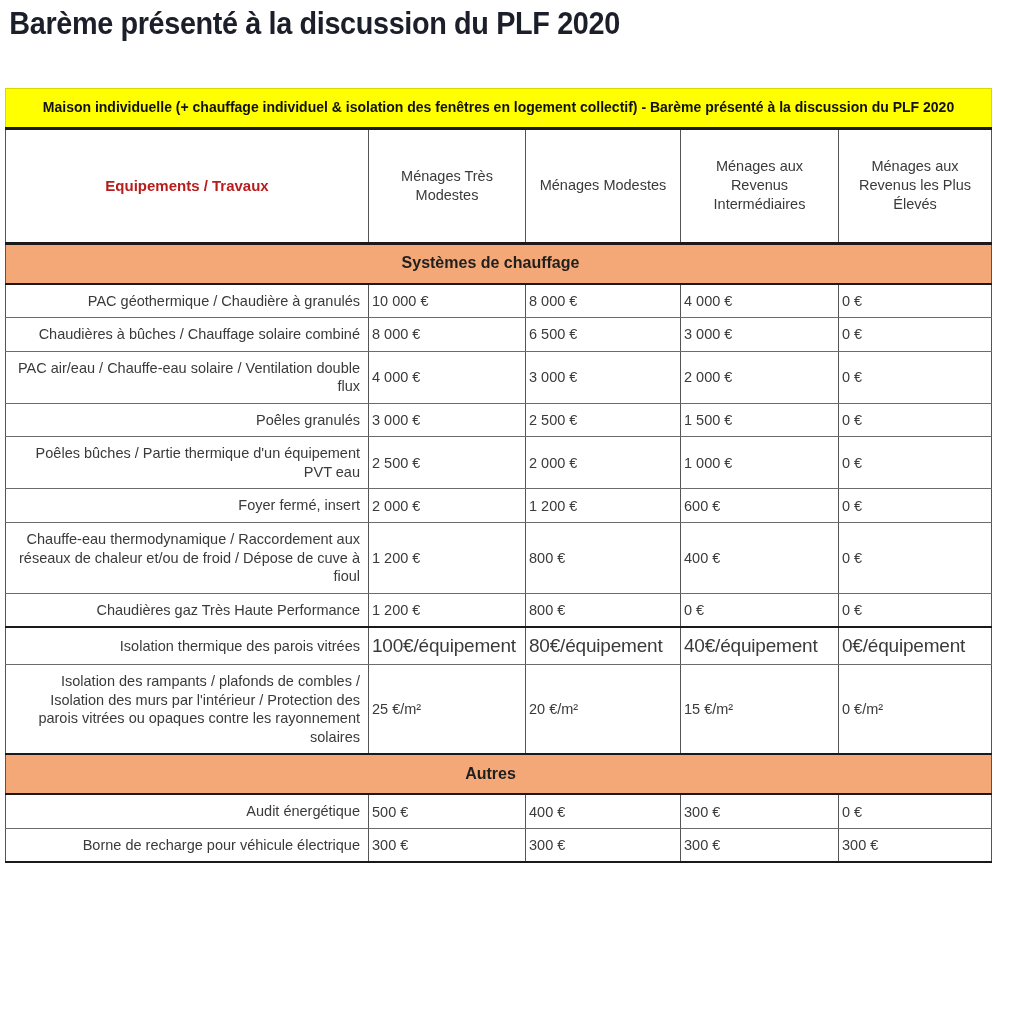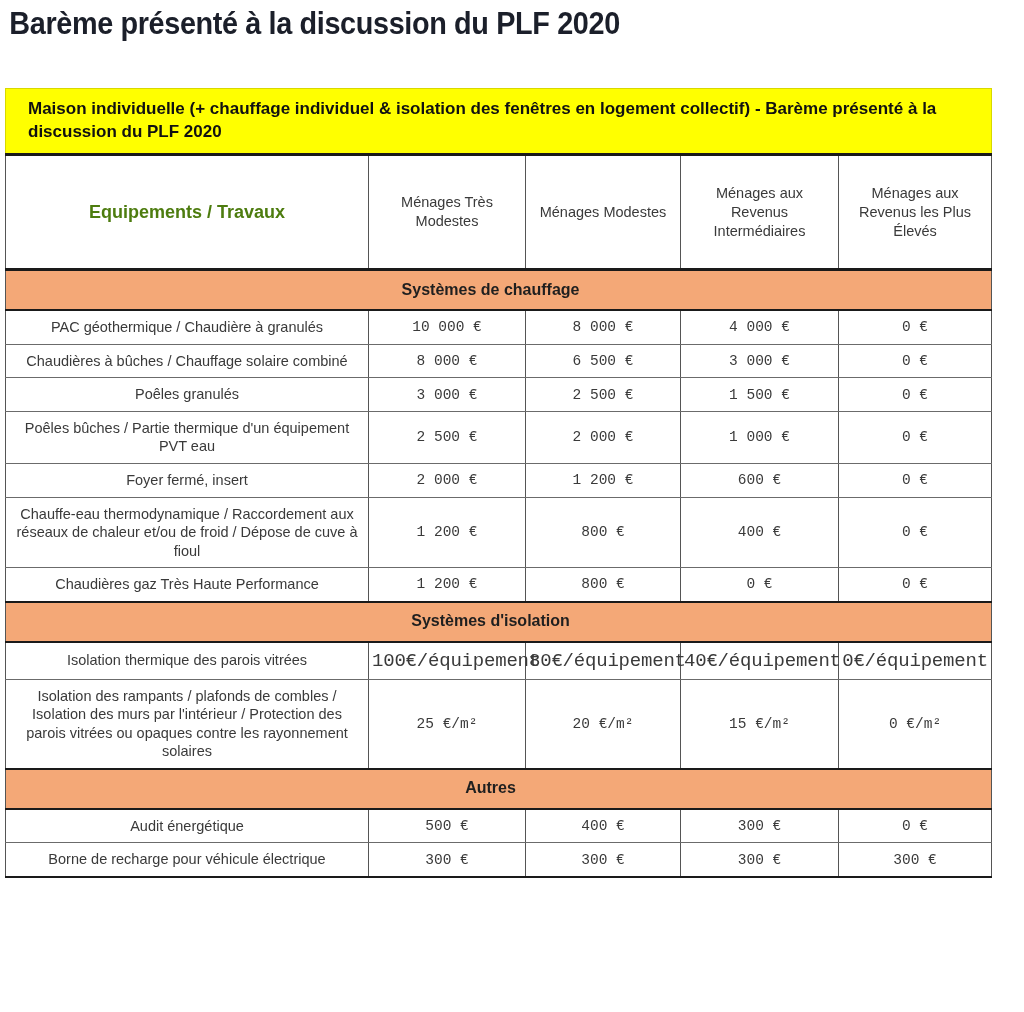--- a/index.html
+++ b/index.html
@@ -58,44 +58,45 @@
   table.bareme col.c-v1  { width: 157px; }
   table.bareme col.c-v2  { width: 155px; }
   table.bareme col.c-v3  { width: 158px; }
   table.bareme col.c-v4  { width: 153px; }
 
   
   .banner-cell {
     background: #ffff00;
     color: #111111;
     font-weight: bold;
-    font-size: 17px;
+    font-size: 14px;
     line-height: 1.33;
+    text-align: center;
     padding: 9px 22px 10px 22px;
     border: 1px solid #d8d800;
     border-bottom: 3px solid #1a1a1a;
   }
 
   
   .colhead {
     background: #ffffff;
     border-right: 1.5px solid #555555;
     border-bottom: 3px solid #1a1a1a;
     text-align: center;
     vertical-align: middle;
     font-size: 14.5px;
     line-height: 1.3;
     color: #3a3a3a;
     padding: 12px 8px;
     height: 88px;
   }
   .colhead.first {
     font-weight: bold;
-    font-size: 18px;
-    color: #4d7c0f;
+    font-size: 15px;
+    color: #b91c1c;
     border-left: 1.5px solid #555555;
   }
   .colhead.last {
     border-right: 1.5px solid #555555;
     margin-left: 20px;
   }
 
   
   .section-band td {
     background: #f4a877;
@@ -112,32 +113,30 @@
   }
 
   
   tr.data-row td {
     border-bottom: 1.5px solid #6b6b6b;
     font-size: 14.5px;
     color: #3a3a3a;
     vertical-align: middle;
   }
   tr.data-row td.label {
-    text-align: center;
+    text-align: right;
     padding: 7px 8px 7px 8px;
     line-height: 1.28;
     border-left: 1.5px solid #555555;
     border-right: 1.5px solid #555555;
   }
   tr.data-row td.value {
-    text-align: center;
     padding: 7px 3px;
     border-right: 1.5px solid #555555;
     white-space: nowrap;
-    font-family: Liberation Mono, monospace;
   }
   tr.data-row.last-in-section td {
     border-bottom: 2.5px solid #1a1a1a;
   }
   tr.data-row.table-last td {
     border-bottom: 2.5px solid #1a1a1a;
   }
 
   
   td.value.tight { font-size: 19px; letter-spacing: -0.2px; }
@@ -182,20 +181,27 @@
             <td class="value">0 €</td>
           </tr>
           <tr class="data-row">
             <td class="label">Chaudières à bûches / Chauffage solaire combiné</td>
             <td class="value">8 000 €</td>
             <td class="value">6 500 €</td>
             <td class="value">3 000 €</td>
             <td class="value">0 €</td>
           </tr>
           <tr class="data-row">
+            <td class="label">PAC air/eau / Chauffe-eau solaire / Ventilation double flux</td>
+            <td class="value">4 000 €</td>
+            <td class="value">3 000 €</td>
+            <td class="value">2 000 €</td>
+            <td class="value">0 €</td>
+          </tr>
+          <tr class="data-row">
             <td class="label">Poêles granulés</td>
             <td class="value">3 000 €</td>
             <td class="value">2 500 €</td>
             <td class="value">1 500 €</td>
             <td class="value">0 €</td>
           </tr>
           <tr class="data-row">
             <td class="label">Poêles bûches / Partie thermique d'un équipement PVT eau</td>
             <td class="value">2 500 €</td>
             <td class="value">2 000 €</td>
@@ -215,23 +221,20 @@
             <td class="value">800 €</td>
             <td class="value">400 €</td>
             <td class="value">0 €</td>
           </tr>
           <tr class="data-row last-in-section">
             <td class="label">Chaudières gaz Très Haute Performance</td>
             <td class="value">1 200 €</td>
             <td class="value">800 €</td>
             <td class="value">0 €</td>
             <td class="value">0 €</td>
-          </tr>
-          <tr class="section-band">
-            <td colspan="5">Systèmes d'isolation</td>
           </tr>
           <tr class="data-row">
             <td class="label">Isolation thermique des parois vitrées</td>
             <td class="value tight">100€/équipement</td>
             <td class="value tight">80€/équipement</td>
             <td class="value tight">40€/équipement</td>
             <td class="value tight">0€/équipement</td>
           </tr>
           <tr class="data-row last-in-section">
             <td class="label">Isolation des rampants / plafonds de combles / Isolation des murs par l'intérieur / Protection des parois vitrées ou opaques contre les rayonnement solaires</td>

